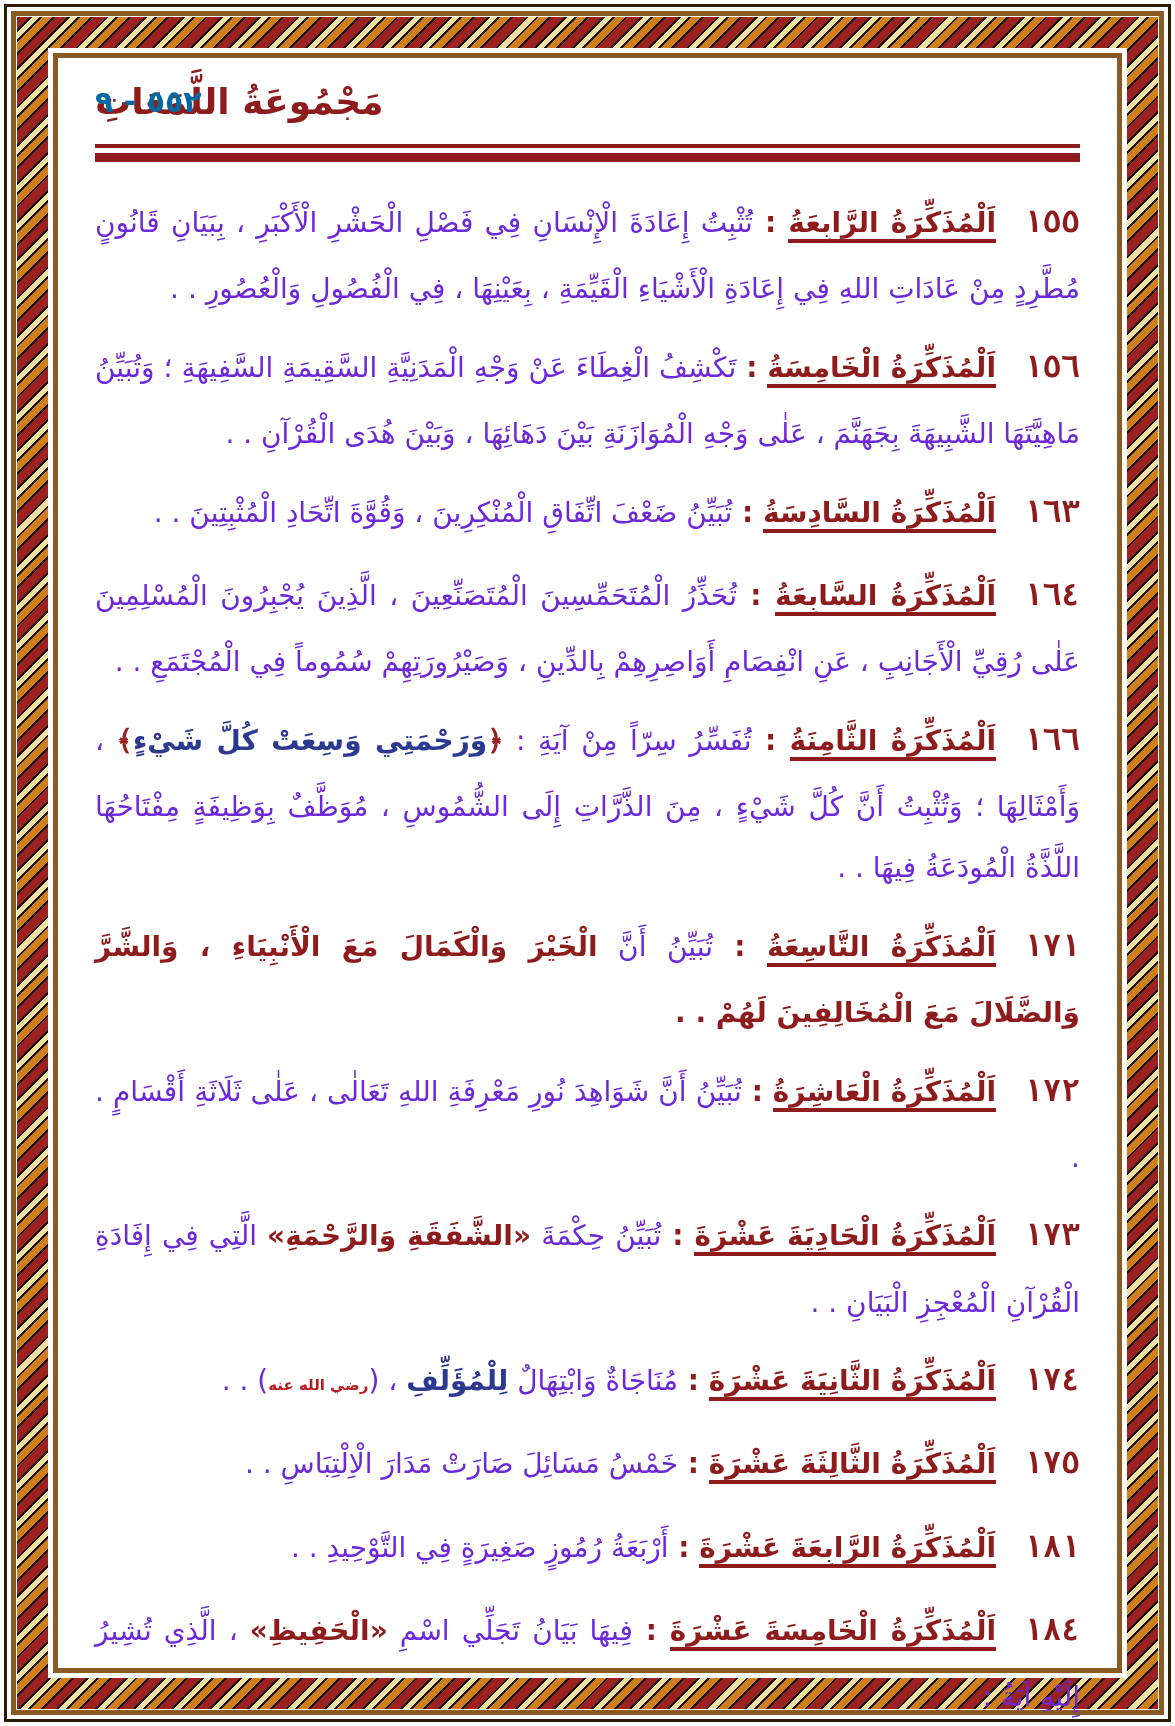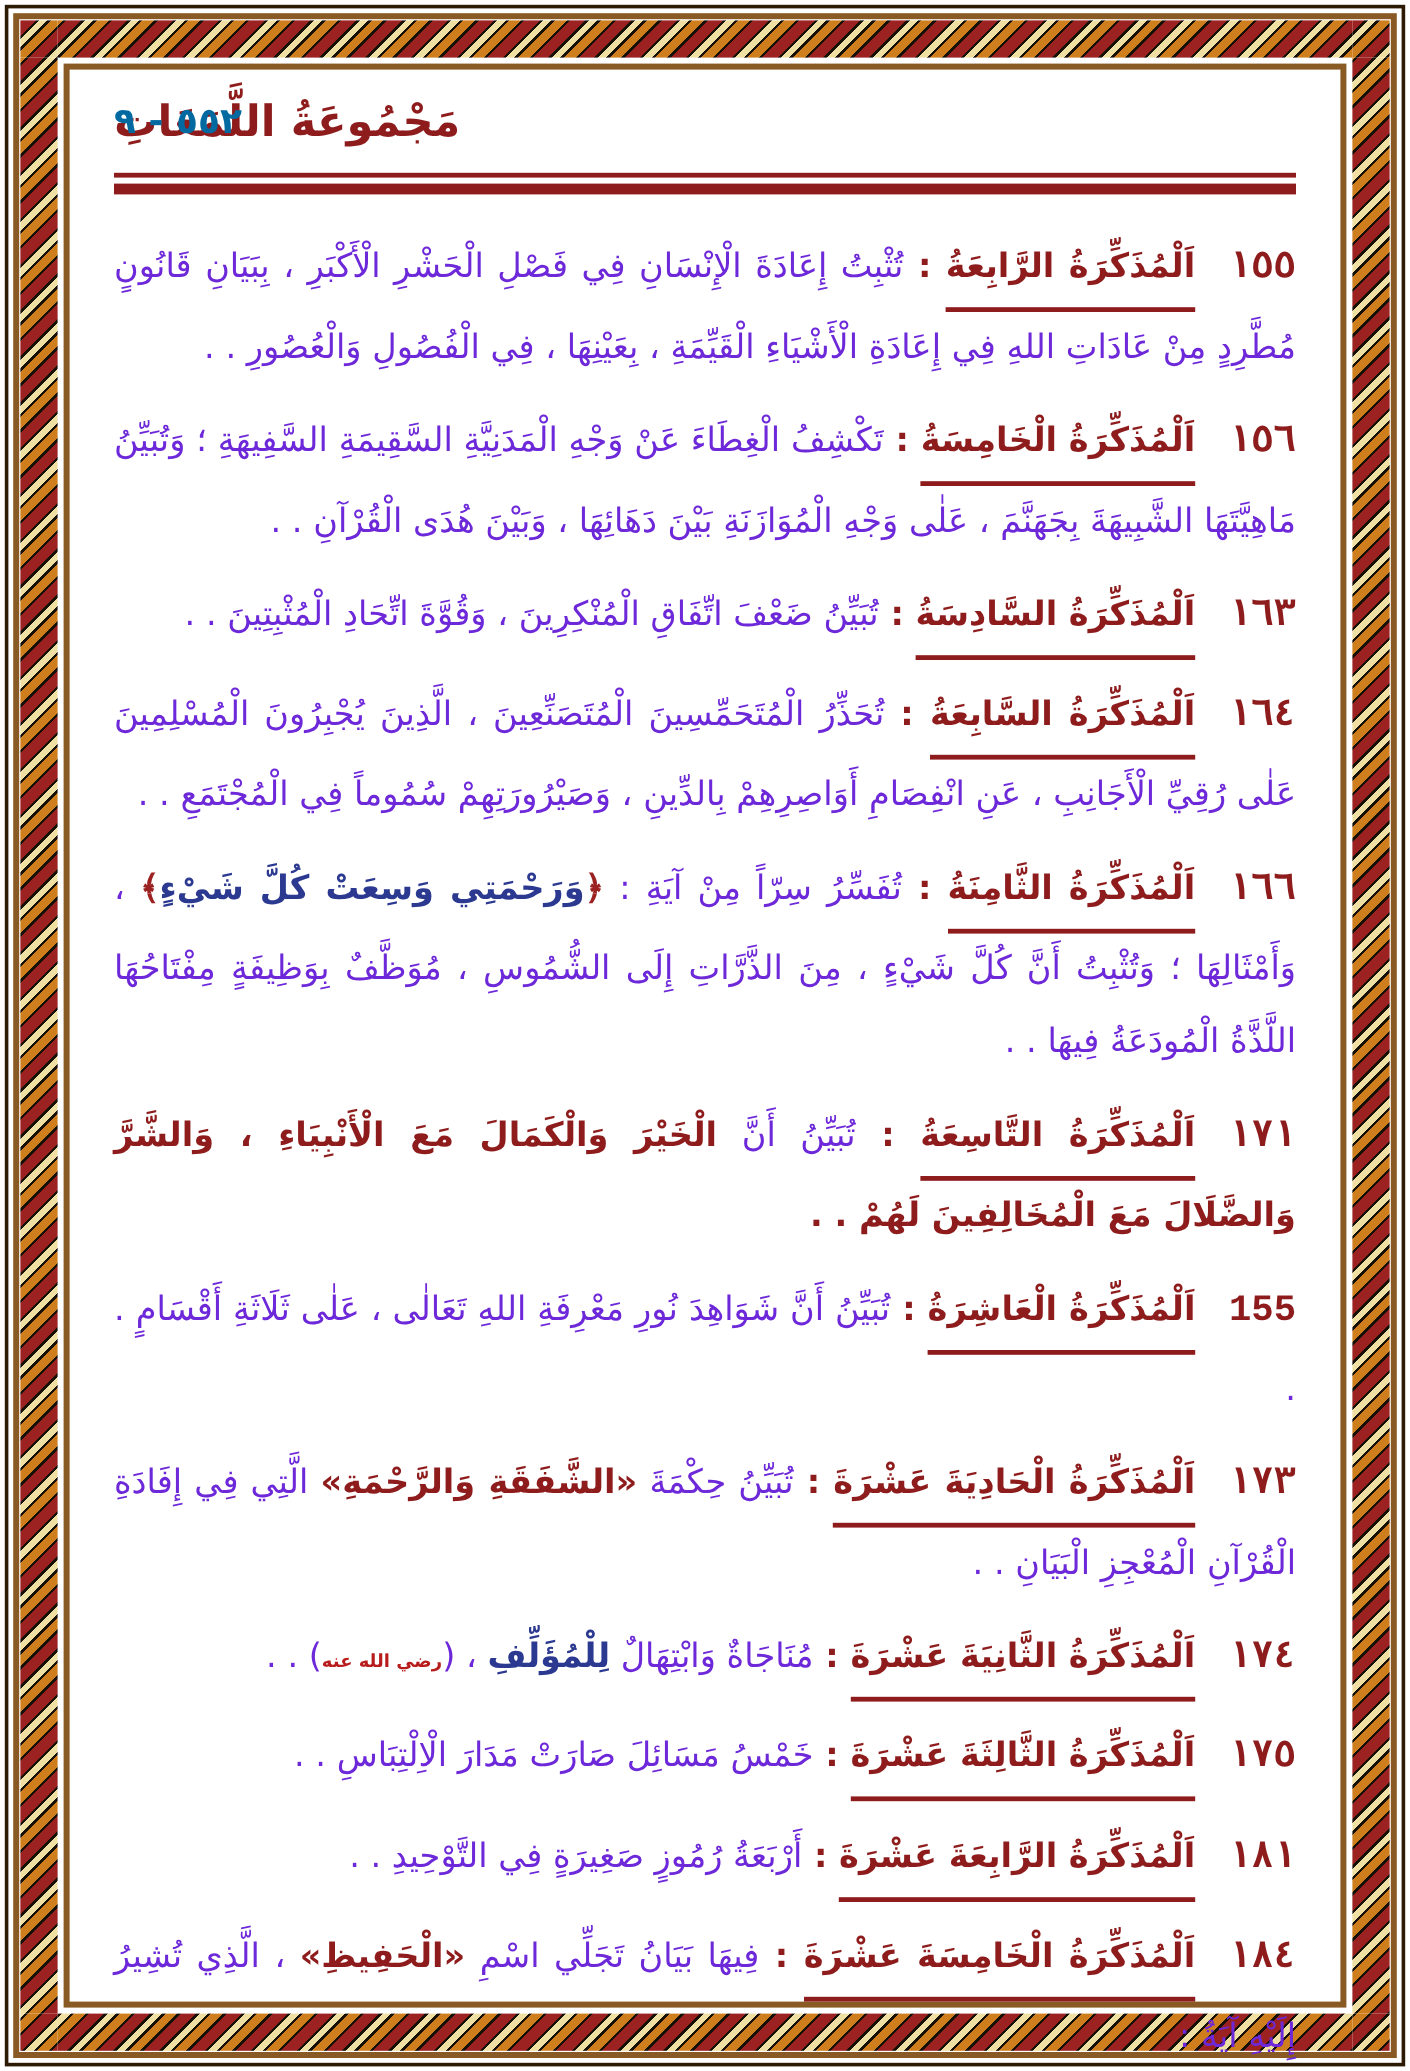--- a/index.html
+++ b/index.html
@@ -42,21 +42,21 @@
   .entry {
     font-size:28px; line-height:2.2; color:#141414;
     text-align:justify; margin-bottom:15px;
   }
   .num {
     color:#8e1c1c; font-weight:bold; font-size:31px;
     margin-inline-end:28px; letter-spacing:2px;font-family:Liberation Mono, monospace;
   }
   .title {
     color:#8e1c1c; font-weight:bold;
-    border-bottom:4px solid #8e1c1c; padding-bottom:18px;
+    border-bottom:4px solid #8e1c1c; padding-bottom:0;
   }
   .colon { color:#8e1c1c; font-weight:bold; }
 
   .seg-black    { color:#6d28d9; }
   .seg-red-bold { color:#8e1c1c; font-weight:bold; }
   .seg-blue     { color:#2b3990; font-weight:bold; }
   .seg-bracket  { color:#9c2121; font-weight:bold; }
   .seg-honorific{ color:#b91c1c; font-size:15px; font-weight:bold; }
 </style>
 </head>
@@ -81,21 +81,21 @@
       <div class="rule-bottom"></div>
     </div>
 
     <section class="toc" id="toc">
         <div class="entry"><span class="num">١٥٥</span><span class="title">اَلْمُذَكِّرَةُ الرَّابِعَةُ</span><span class="colon"> : </span><span class="seg-black">تُثْبِتُ إِعَادَةَ الْإِنْسَانِ فِي فَصْلِ الْحَشْرِ الْأَكْبَرِ ، بِبَيَانِ قَانُونٍ مُطَّرِدٍ مِنْ عَادَاتِ اللهِ فِي إِعَادَةِ الْأَشْيَاءِ الْقَيِّمَةِ ، بِعَيْنِهَا ، فِي الْفُصُولِ وَالْعُصُورِ . .</span></div>
         <div class="entry"><span class="num">١٥٦</span><span class="title">اَلْمُذَكِّرَةُ الْخَامِسَةُ</span><span class="colon"> : </span><span class="seg-black">تَكْشِفُ الْغِطَاءَ عَنْ وَجْهِ الْمَدَنِيَّةِ السَّقِيمَةِ السَّفِيهَةِ ؛ وَتُبَيِّنُ مَاهِيَّتَهَا الشَّبِيهَةَ بِجَهَنَّمَ ، عَلٰى وَجْهِ الْمُوَازَنَةِ بَيْنَ دَهَائِهَا ، وَبَيْنَ هُدَى الْقُرْآنِ . .</span></div>
         <div class="entry"><span class="num">١٦٣</span><span class="title">اَلْمُذَكِّرَةُ السَّادِسَةُ</span><span class="colon"> : </span><span class="seg-black">تُبَيِّنُ ضَعْفَ اتِّفَاقِ الْمُنْكِرِينَ ، وَقُوَّةَ اتِّحَادِ الْمُثْبِتِينَ . .</span></div>
         <div class="entry"><span class="num">١٦٤</span><span class="title">اَلْمُذَكِّرَةُ السَّابِعَةُ</span><span class="colon"> : </span><span class="seg-black">تُحَذِّرُ الْمُتَحَمِّسِينَ الْمُتَصَنِّعِينَ ، الَّذِينَ يُجْبِرُونَ الْمُسْلِمِينَ عَلٰى رُقِيِّ الْأَجَانِبِ ، عَنِ انْفِصَامِ أَوَاصِرِهِمْ بِالدِّينِ ، وَصَيْرُورَتِهِمْ سُمُوماً فِي الْمُجْتَمَعِ . .</span></div>
         <div class="entry"><span class="num">١٦٦</span><span class="title">اَلْمُذَكِّرَةُ الثَّامِنَةُ</span><span class="colon"> : </span><span class="seg-black">تُفَسِّرُ سِرّاً مِنْ آيَةِ : </span><span class="seg-bracket">﴿</span><span class="seg-blue">وَرَحْمَتِي وَسِعَتْ كُلَّ شَيْءٍ</span><span class="seg-bracket">﴾</span><span class="seg-black"> ، وَأَمْثَالِهَا ؛ وَتُثْبِتُ أَنَّ كُلَّ شَيْءٍ ، مِنَ الذَّرَّاتِ إِلَى الشُّمُوسِ ، مُوَظَّفٌ بِوَظِيفَةٍ مِفْتَاحُهَا اللَّذَّةُ الْمُودَعَةُ فِيهَا . .</span></div>
         <div class="entry"><span class="num">١٧١</span><span class="title">اَلْمُذَكِّرَةُ التَّاسِعَةُ</span><span class="colon"> : </span><span class="seg-black">تُبَيِّنُ أَنَّ </span><span class="seg-red-bold">الْخَيْرَ وَالْكَمَالَ مَعَ الْأَنْبِيَاءِ ، وَالشَّرَّ وَالضَّلَالَ مَعَ الْمُخَالِفِينَ لَهُمْ . .</span></div>
-        <div class="entry"><span class="num">155</span><span class="title">اَلْمُذَكِّرَةُ الْعَاشِرَةُ</span><span class="colon"> : </span><span class="seg-black">تُبَيِّنُ أَنَّ شَوَاهِدَ نُورِ مَعْرِفَةِ اللهِ تَعَالٰى ، عَلٰى ثَلَاثَةِ أَقْسَامٍ . .</span></div>
+        <div class="entry"><span class="num">١٧٢</span><span class="title">اَلْمُذَكِّرَةُ الْعَاشِرَةُ</span><span class="colon"> : </span><span class="seg-black">تُبَيِّنُ أَنَّ شَوَاهِدَ نُورِ مَعْرِفَةِ اللهِ تَعَالٰى ، عَلٰى ثَلَاثَةِ أَقْسَامٍ . .</span></div>
         <div class="entry"><span class="num">١٧٣</span><span class="title">اَلْمُذَكِّرَةُ الْحَادِيَةَ عَشْرَةَ</span><span class="colon"> : </span><span class="seg-black">تُبَيِّنُ حِكْمَةَ </span><span class="seg-red-bold">«الشَّفَقَةِ وَالرَّحْمَةِ»</span><span class="seg-black"> الَّتِي فِي إِفَادَةِ الْقُرْآنِ الْمُعْجِزِ الْبَيَانِ . .</span></div>
         <div class="entry"><span class="num">١٧٤</span><span class="title">اَلْمُذَكِّرَةُ الثَّانِيَةَ عَشْرَةَ</span><span class="colon"> : </span><span class="seg-black">مُنَاجَاةٌ وَابْتِهَالٌ </span><span class="seg-blue">لِلْمُؤَلِّفِ</span><span class="seg-black"> ، (</span><span class="seg-honorific">رضي الله عنه</span><span class="seg-black">) . .</span></div>
         <div class="entry"><span class="num">١٧٥</span><span class="title">اَلْمُذَكِّرَةُ الثَّالِثَةَ عَشْرَةَ</span><span class="colon"> : </span><span class="seg-black">خَمْسُ مَسَائِلَ صَارَتْ مَدَارَ الْاِلْتِبَاسِ . .</span></div>
         <div class="entry"><span class="num">١٨١</span><span class="title">اَلْمُذَكِّرَةُ الرَّابِعَةَ عَشْرَةَ</span><span class="colon"> : </span><span class="seg-black">أَرْبَعَةُ رُمُوزٍ صَغِيرَةٍ فِي التَّوْحِيدِ . .</span></div>
         <div class="entry"><span class="num">١٨٤</span><span class="title">اَلْمُذَكِّرَةُ الْخَامِسَةَ عَشْرَةَ</span><span class="colon"> : </span><span class="seg-black">فِيهَا بَيَانُ تَجَلِّي اسْمِ </span><span class="seg-red-bold">«الْحَفِيظِ»</span><span class="seg-black"> ، الَّذِي تُشِيرُ إِلَيْهِ آيَةُ :</span></div>
       </section>
 
   </div>
 </div>
 

